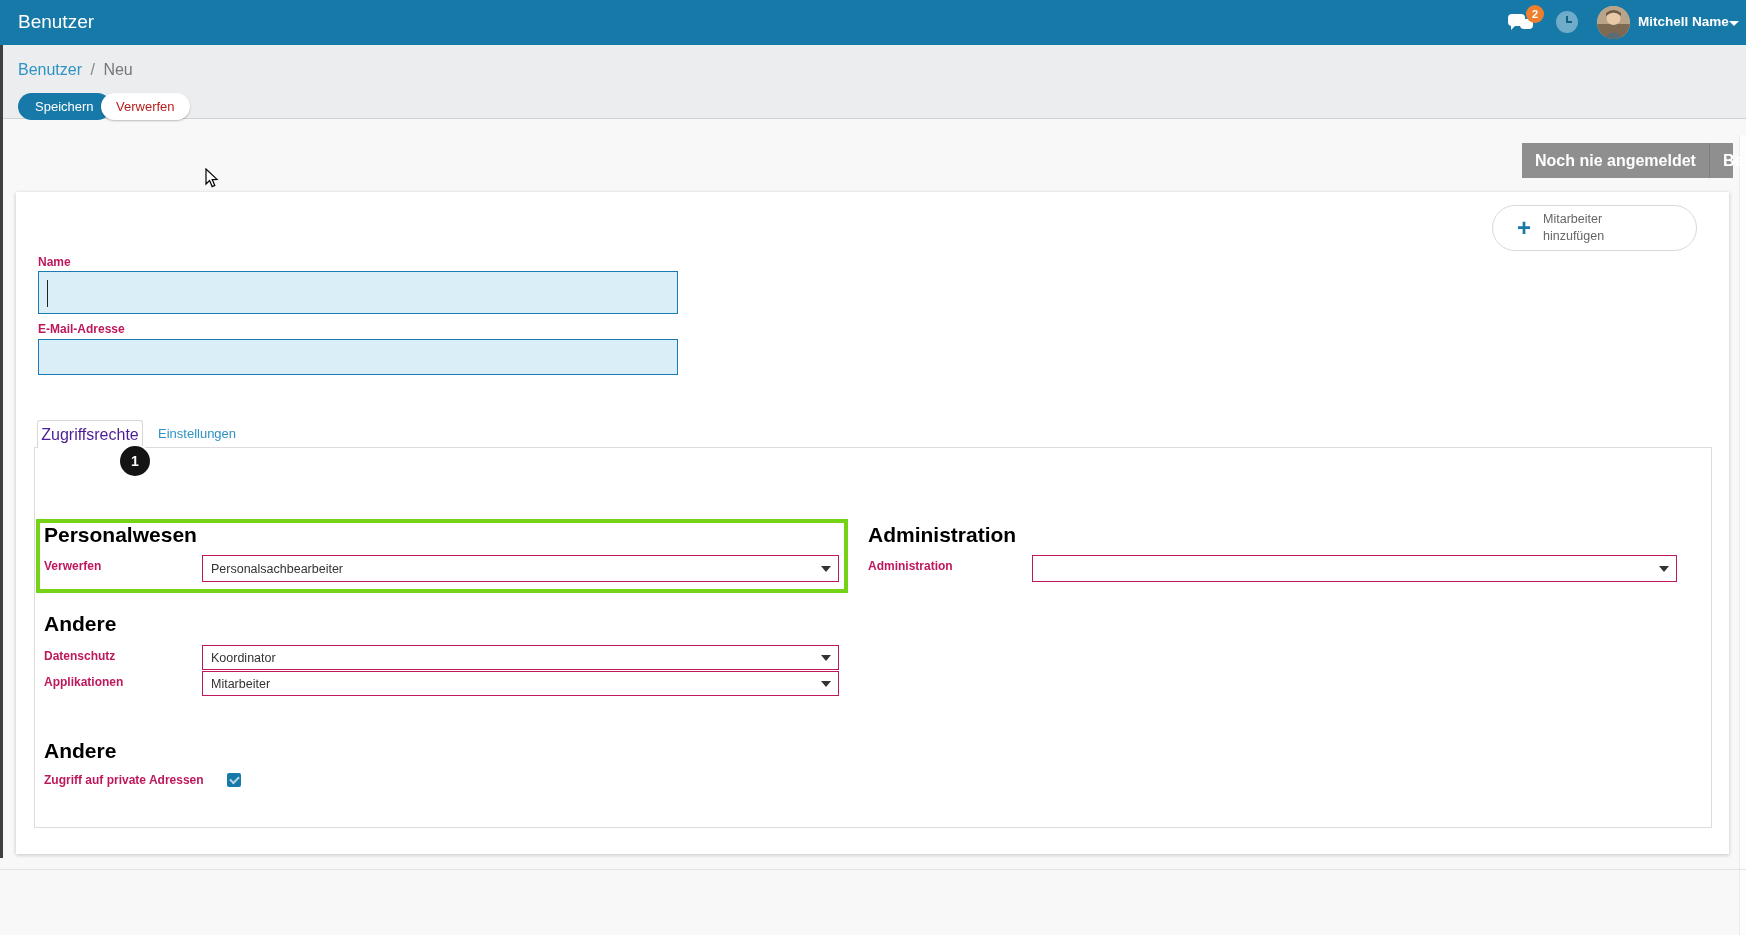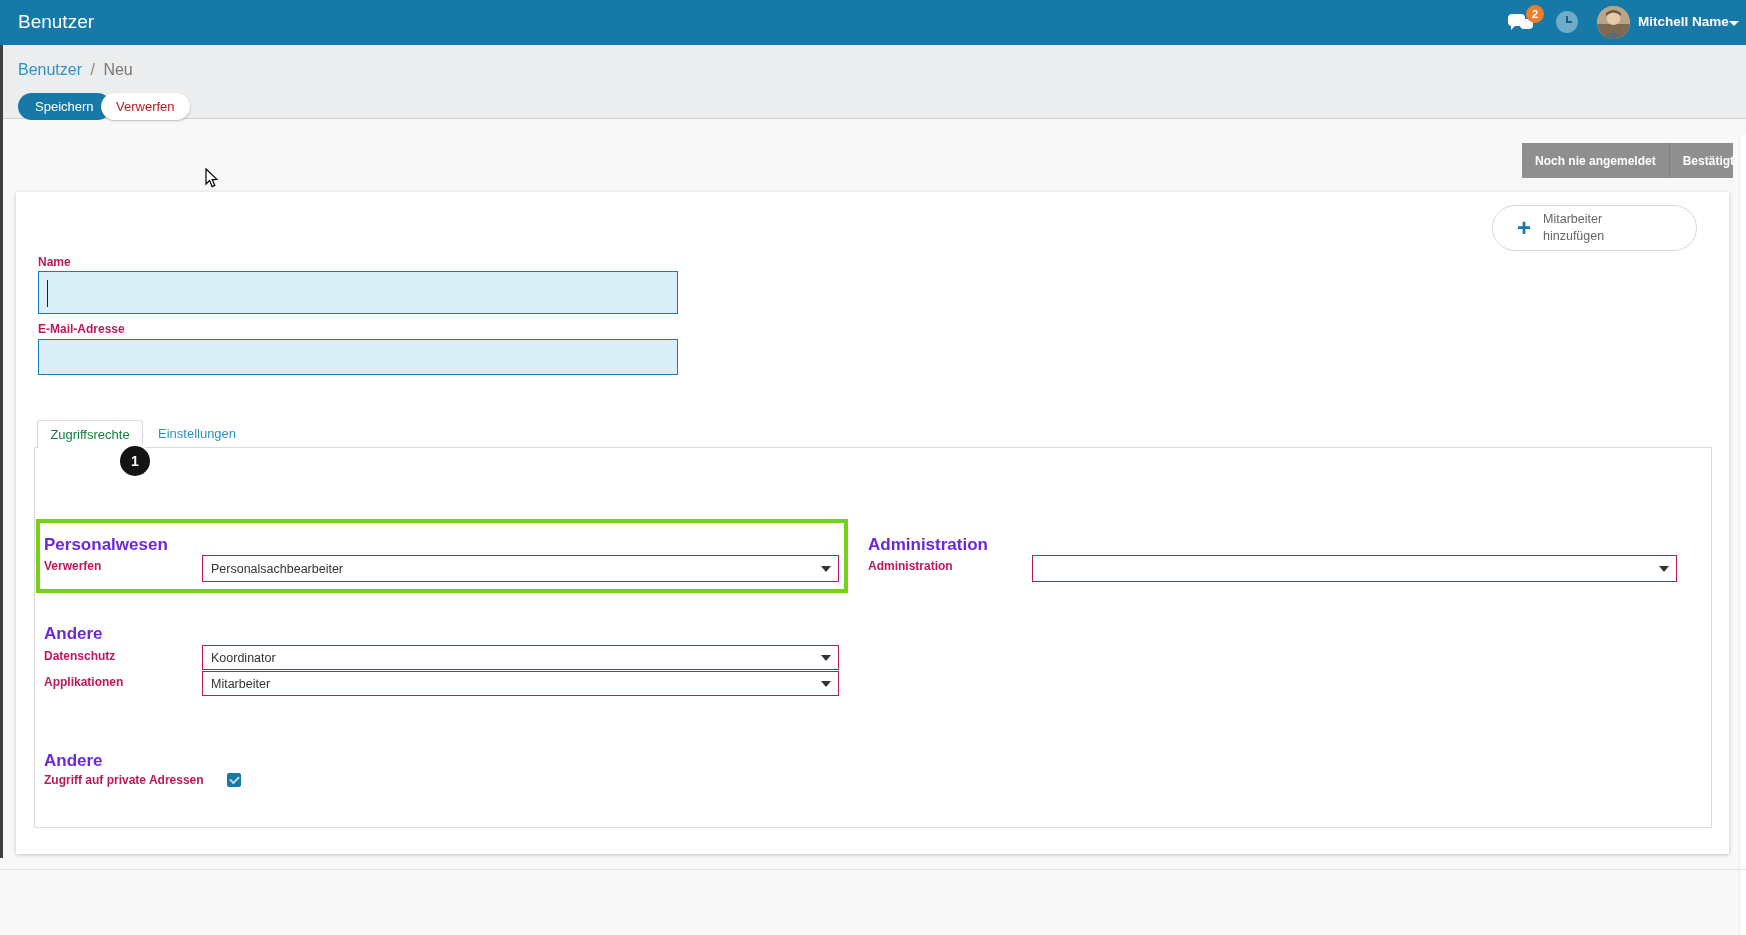--- a/index.html
+++ b/index.html
@@ -72,21 +72,21 @@
   .left-strip { position: absolute; left: 0; top: 45px; width: 3px; height: 813px; background: #3f3f3f; }
   .scroll-track { position: absolute; left: 1739px; top: 135px; width: 7px; height: 800px; background: #fdfdfd; border-left: 1px solid #ededed; }
   .bottom-line { position: absolute; left: 0; top: 869px; width: 1746px; height: 1px; background: #e3e3e3; }
 
   
   .statusbar {
     position: absolute; left: 1522px; top: 143px; width: 211px; height: 35px;
     background: #8f8f8f; display: flex; align-items: stretch; z-index: 3;
   }
   .status-step {
-    color: #fff; font-size: 12px; font-weight: 700; display: flex; align-items: center;
+    color: #fff; font-size: 16px; font-weight: 700; display: flex; align-items: center;
     padding: 0 13px; cursor: pointer; white-space: nowrap;
   }
   .status-step + .status-step { border-left: 1px solid rgba(0,0,0,0.12); }
 
   
   .sheet {
     position: absolute; left: 16px; top: 192px; width: 1713px; height: 662px;
     background: #fff; box-shadow: 0 1px 4px rgba(0,0,0,0.22); z-index: 2;
   }
   .add-emp-btn {
@@ -105,41 +105,41 @@
   }
   .blue-input.name-input { top: 271px; height: 43px; }
   .blue-input.email-input { top: 339px; height: 36px; }
   .text-caret { position: absolute; left: 8px; top: 8px; width: 1px; height: 27px; background: #222; }
 
   
   .tab-active {
     position: absolute; left: 37px; top: 420px; width: 106px; height: 28px;
     background: #fff; border: 1px solid #d8d8d8; border-bottom: none;
     border-radius: 3px 3px 0 0; display: flex; align-items: center; justify-content: center;
-    font-size: 13px; color: #15803d; z-index: 4; cursor: pointer;
+    font-size: 16px; color: #4c1d95; z-index: 4; cursor: pointer;
   }
   .tab-inactive {
     position: absolute; left: 158px; top: 426px; font-size: 13px; color: #2d93c3; z-index: 4; cursor: pointer;
   }
   .notebook-panel {
     position: absolute; left: 34px; top: 447px; width: 1678px; height: 381px;
     background: #fff; border: 1px solid #dcdcdc; z-index: 2;
   }
   .annotation-badge {
     position: absolute; left: 120px; top: 446px; width: 30px; height: 30px; border-radius: 50%;
     background: #141414; color: #fff; font-size: 14px; font-weight: 700;
     display: flex; align-items: center; justify-content: center; z-index: 6;
     box-shadow: 0 0 0 2px rgba(255,255,255,0.9);
   }
   .highlight-box {
     position: absolute; left: 36px; top: 519px; width: 812px; height: 74px;
     border: 4px solid #76d216; z-index: 5; pointer-events: none;
   }
 
-  .group-title { position: absolute; font-size: 17px; font-weight: 700; color: #6d28d9; z-index: 3; margin-top: 12px; }
+  .group-title { position: absolute; font-size: 21px; font-weight: 700; color: #000000; z-index: 3; }
 
   .fake-select {
     position: absolute; background: #fff; border: 1px solid #be185d; z-index: 3;
     display: flex; align-items: center; font-size: 12.5px; color: #333;
     padding: 0 22px 0 8px; cursor: pointer;
   }
   .fake-select .sel-caret {
     position: absolute; right: 7px; top: 50%; margin-top: -3px; width: 0; height: 0;
     border-left: 5px solid transparent; border-right: 5px solid transparent; border-top: 6px solid #333;
   }

